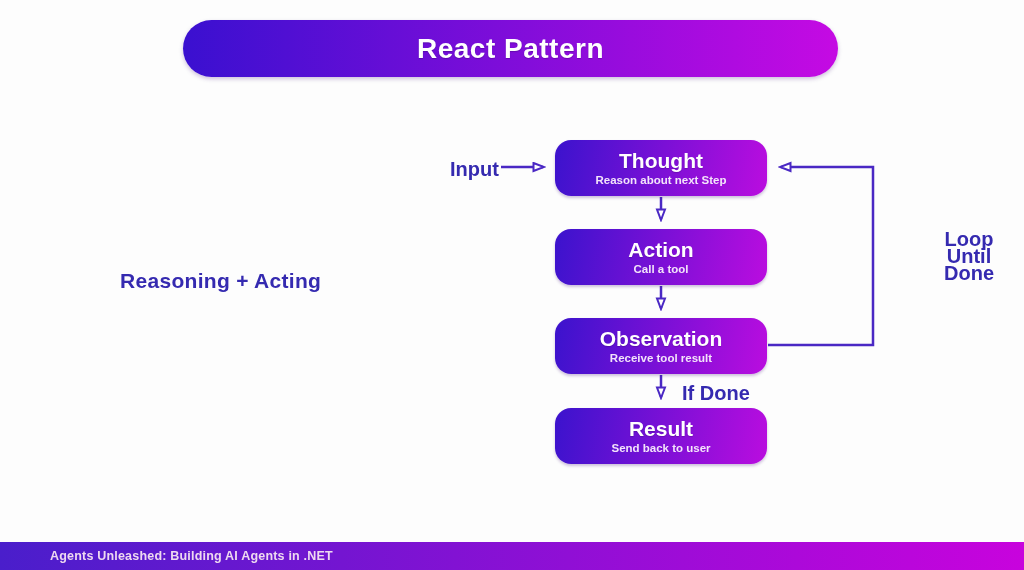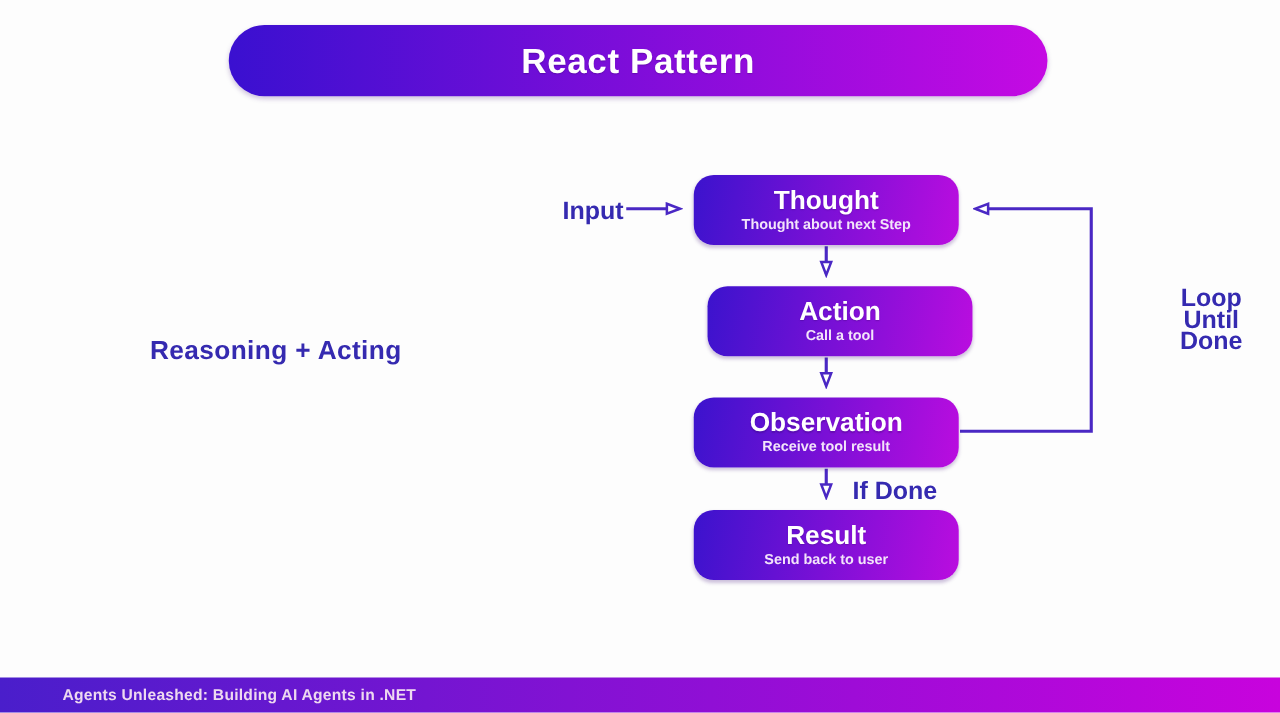--- a/index.html
+++ b/index.html
@@ -69,21 +69,21 @@
     line-height: 24px;
     text-shadow: 0 1px 1px rgba(40,0,80,0.25);
   }
   .node .node-subtitle {
     color: #f3e4fa;
     font-size: 11.5px;
     font-weight: bold;
     line-height: 14px;
   }
   #node-thought     { top: 140px; }
-  #node-action      { top: 229px; margin-left: 11px; }
+  #node-action      { top: 229px; }
   #node-observation { top: 318px; }
   #node-result      { top: 408px; }
 
   
   .connector-layer {
     position: absolute;
     left: 0;
     top: 0;
     width: 1024px;
     height: 570px;
@@ -148,21 +148,21 @@
 
   <line x1="661" y1="286" x2="661" y2="308" stroke="#4a28c4" stroke-width="2.5" marker-end="url(#hollow-arrow)"></line>
 
   <line x1="661" y1="375" x2="661" y2="397" stroke="#4a28c4" stroke-width="2.5" marker-end="url(#hollow-arrow)"></line>
 
   <path d="M768,345 L873,345 L873,167 L781,167" fill="none" stroke="#4a28c4" stroke-width="2.5" marker-end="url(#hollow-arrow)"></path>
 </svg>
 
 <div class="node" id="node-thought">
   <div class="node-title">Thought</div>
-  <div class="node-subtitle">Thought about next Step</div>
+  <div class="node-subtitle">Reason about next Step</div>
 </div>
 
 <div class="node" id="node-action">
   <div class="node-title">Action</div>
   <div class="node-subtitle">Call a tool</div>
 </div>
 
 <div class="node" id="node-observation">
   <div class="node-title">Observation</div>
   <div class="node-subtitle">Receive tool result</div>

